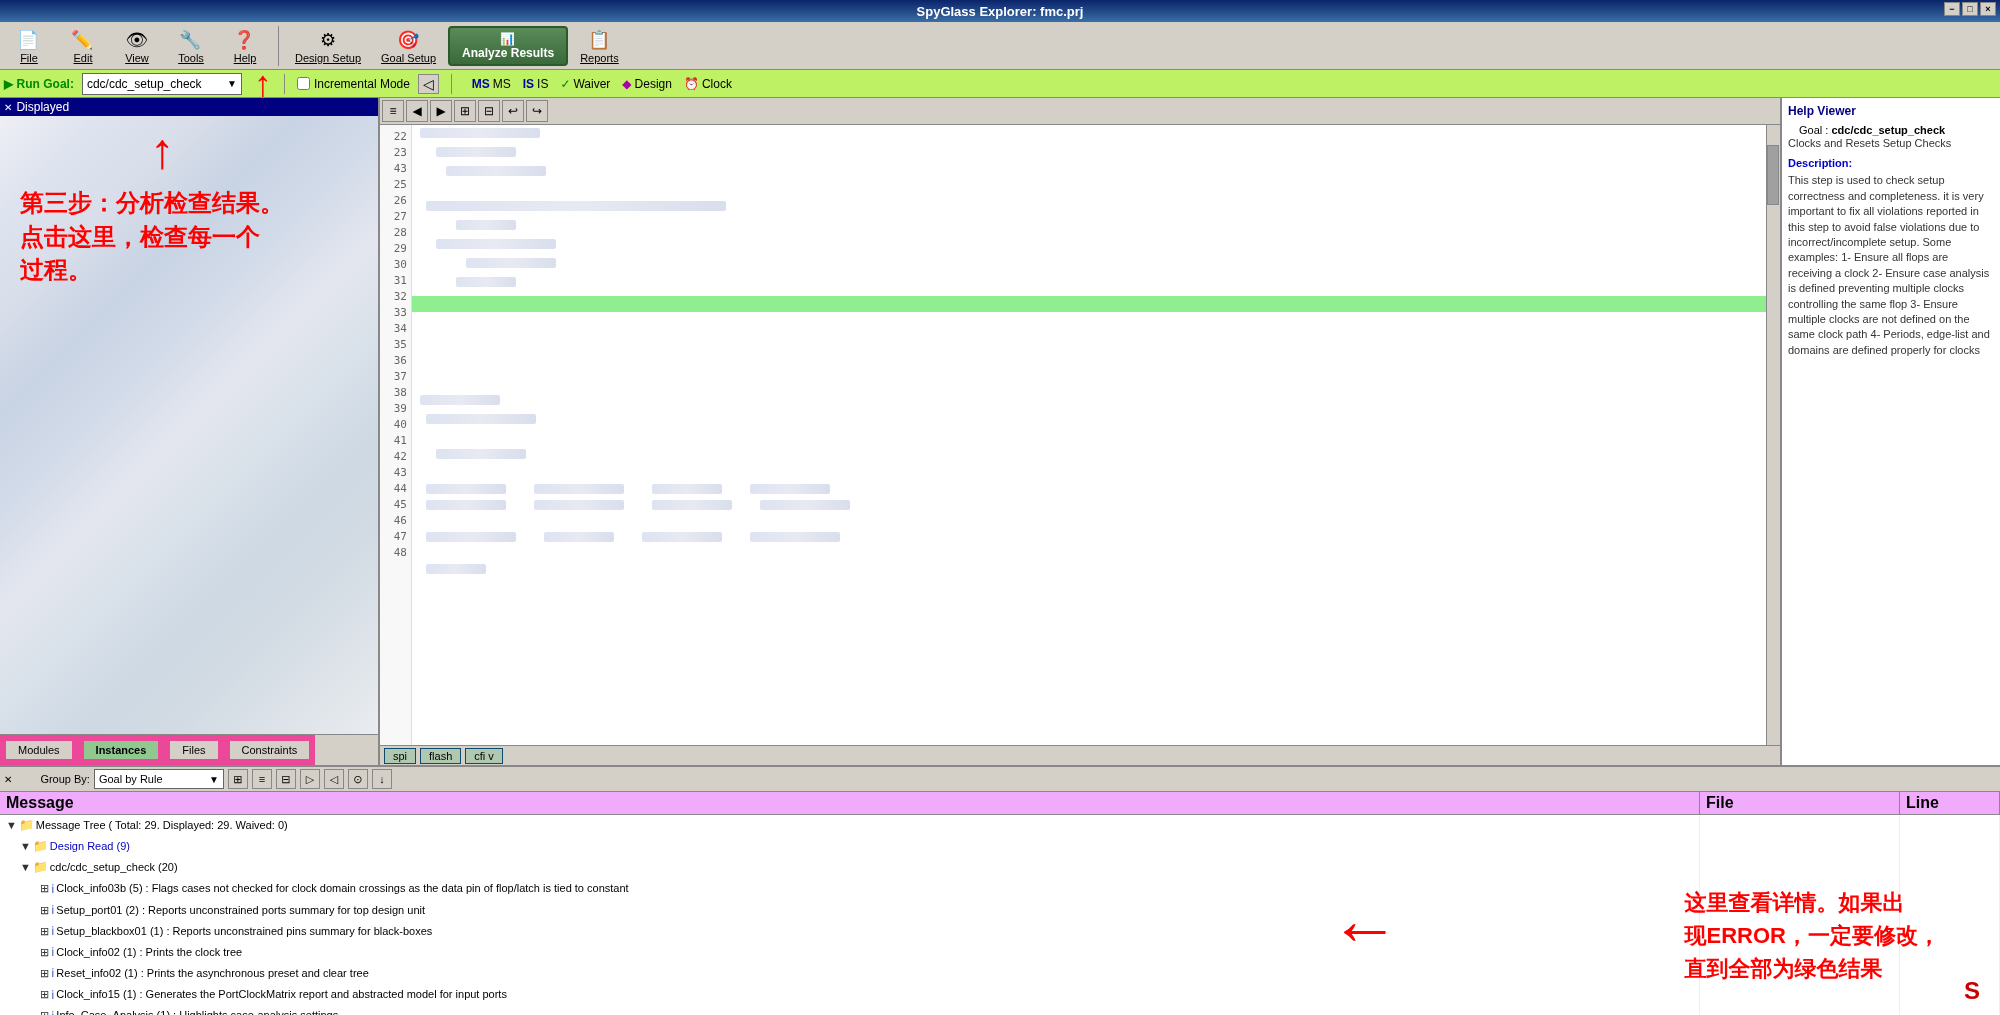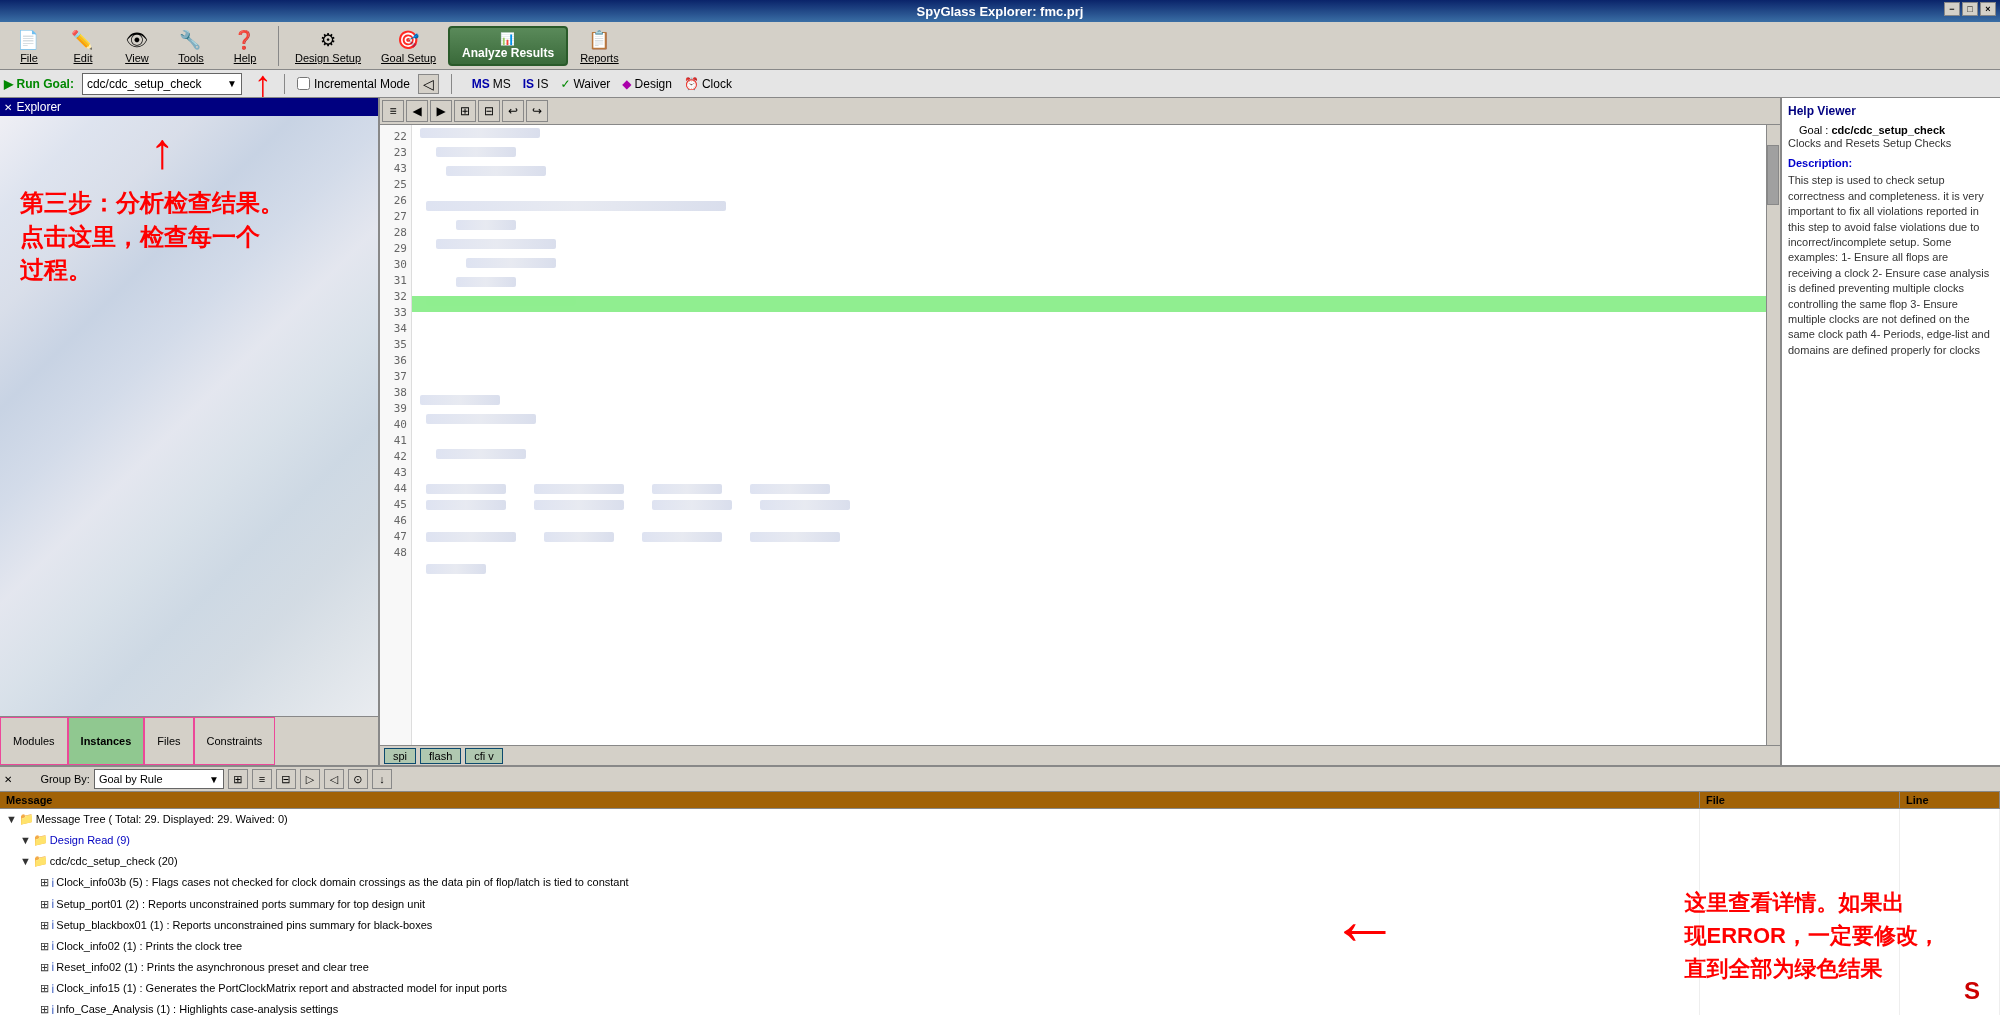--- a/index.html
+++ b/index.html
@@ -92,21 +92,21 @@
       font-weight: bold;
       display: flex;
       flex-direction: column;
       align-items: center;
       min-width: 80px;
     }
     .analyze-btn .menu-icon { color: #fff; }
 
     
     #toolbar {
-      background: #e5e5e5;
+      background: #bef264;
       height: 28px;
       display: flex;
       align-items: center;
       border-bottom: 1px solid #888;
       padding: 0 4px;
       gap: 8px;
     }
     #run-goal-label {
       color: #080;
       font-weight: bold;
@@ -214,22 +214,22 @@
       z-index: 10;
     }
 
     
     #left-panel-tabs {
       display: flex;
       background: #d4d0c8;
       border-top: 1px solid #888;
     }
     .lpanel-tab {
-      padding: 17px 12px;
-      border: 1px solid #ec4899;
+      padding: 3px 12px;
+      border: 6px solid #ec4899;
       background: #d4d0c8;
       cursor: pointer;
       font-size: 11px;
     }
     .lpanel-tab.active {
       background: #90c890;
       font-weight: bold;
     }
 
     
@@ -547,21 +547,21 @@
   </div>
 </div>
 
 <div id="main-content" style="position:relative; height: calc(1015px - 22px - 48px - 28px - 250px);">
 
   <div id="v-instances-label">Instances</div>
 
   <div id="left-panel">
     <div id="instance-header">
       <span style="font-size:10px;">✕</span>
-      <span>Explorer</span>
+      <span>Displayed</span>
     </div>
     <div id="instance-content">
       <div class="instance-blur"></div>
 
       <div style="position:absolute; top:10px; left:150px; color:red; font-size:50px; z-index:10; line-height:1;">↑</div>
 
       <div class="chinese-annotation" style="white-space:pre-line;">第三步：分析检查结果。
 点击这里，检查每一个
 过程。</div>
     </div>
@@ -726,21 +726,21 @@
     <div class="bottom-tool-btn">≡</div>
     <div class="bottom-tool-btn">⊟</div>
     <div class="bottom-tool-btn">▷</div>
     <div class="bottom-tool-btn">◁</div>
     <div class="bottom-tool-btn">⊙</div>
     <div class="bottom-tool-btn">↓</div>
   </div>
 
   <div id="message-area" style="flex:1; background:#fff; overflow-y:auto; overflow-x:auto; position:relative;">
 
-    <div id="message-header" style="display:grid; grid-template-columns:1fr 200px 100px; background:#a16207; border-bottom:1px solid #888; font-weight:bold; font-size:11px; position:sticky; top:0; z-index:5;">
+    <div id="message-header" style="display:grid; grid-template-columns:1fr 200px 100px; background:#f0abfc; border-bottom:1px solid #888; font-weight:bold; font-size:16px; position:sticky; top:0; z-index:5;">
       <div class="msg-col-header">Message</div>
       <div class="msg-col-header">File</div>
       <div class="msg-col-header">Line</div>
     </div>
 
     <div class="msg-tree">
 
       <div class="msg-row">
         <div class="msg-cell msg-tree-cell">
           <span class="tree-expand">▼</span>

